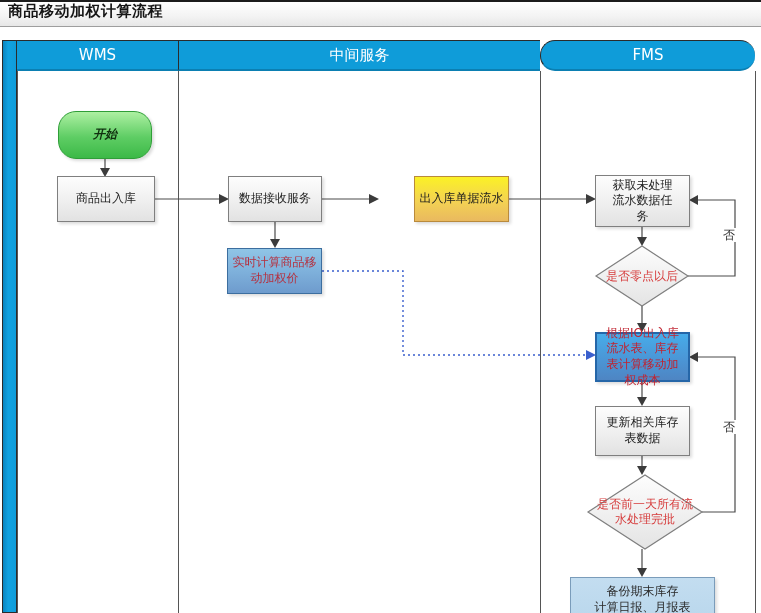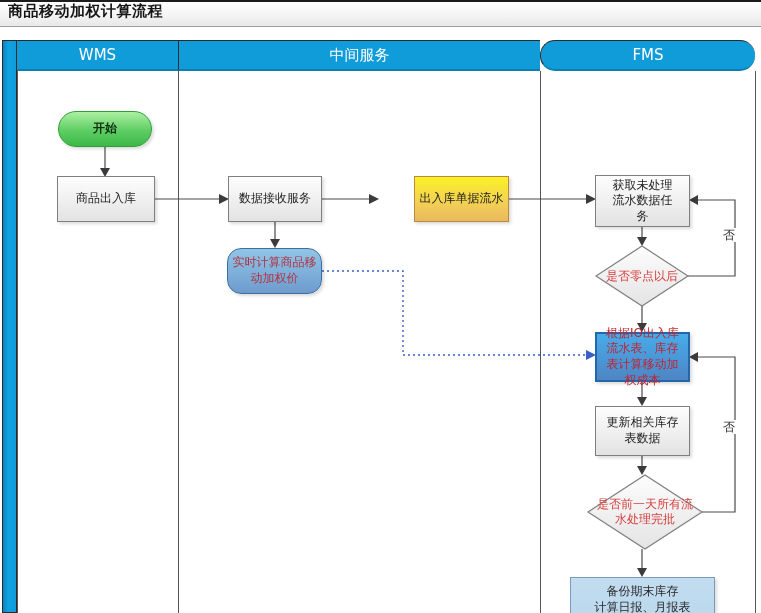--- a/index.html
+++ b/index.html
@@ -134,34 +134,34 @@
       <polygon points="637,568 647,568 642,577"></polygon>
       <polygon points="698,195 698,205 689,200"></polygon>
       <polygon points="698,352 698,362 689,357"></polygon>
     </g>
     <polygon points="586,350 586,360 596,355" fill="#3a5fcd"></polygon>
 
     <polygon points="596,276 642,246 688,276 642,306" fill="url(#diamondGrad)" stroke="#7f7f7f" stroke-width="1.2"></polygon>
     <polygon points="588,512 645,475 702,512 645,549" fill="url(#diamondGrad)" stroke="#7f7f7f" stroke-width="1.2"></polygon>
   </svg>
 
-  <div class="node start-pill" style="left:58px;top:111px;width:94px;height:36px;">
+  <div class="node start-pill" style="left:58px;top:111px;width:94px;height:48px;font-style:italic;">
     <span>开始</span>
   </div>
   <div class="node process" style="left:57px;top:176px;width:98px;height:46px;">
     <span>商品出入库</span>
   </div>
 
   <div class="node process" style="left:228px;top:176px;width:94px;height:46px;">
     <span>数据接收服务</span>
   </div>
   <div class="node process-yellow" style="left:378px;top:176px;width:95px;height:46px;">
     <span>出入库单据流水</span>
   </div>
-  <div class="node process-blue-light" style="left:227px;top:248px;width:95px;height:46px;padding:2px;border-radius:14px;">
+  <div class="node process-blue-light" style="left:227px;top:248px;width:95px;height:46px;padding:2px;">
     <span>实时计算商品移动加权价</span>
   </div>
 
   <div class="node process" style="left:595px;top:175px;width:95px;height:52px;padding:16px;">
     <span>获取未处理流水数据任务</span>
   </div>
   <div class="diamond-label" style="left:599px;top:258px;width:86px;height:36px;">
     <span>是否零点以后</span>
   </div>
   <div class="node process-blue-strong" style="left:595px;top:332px;width:95px;height:50px;padding:5px;">

